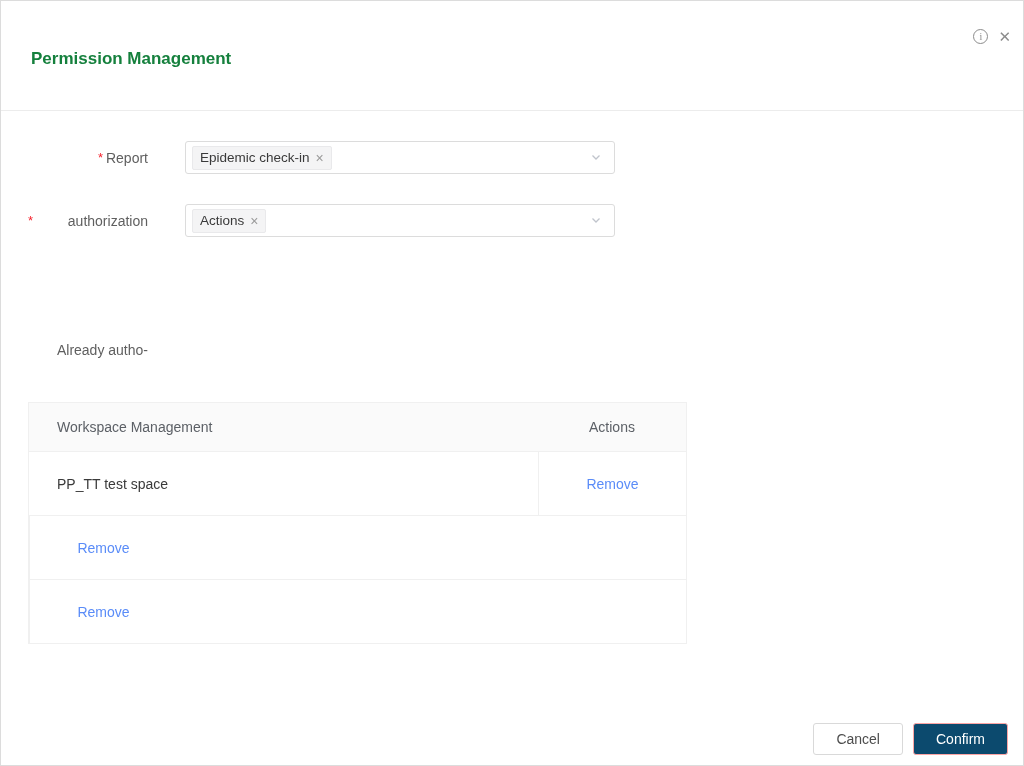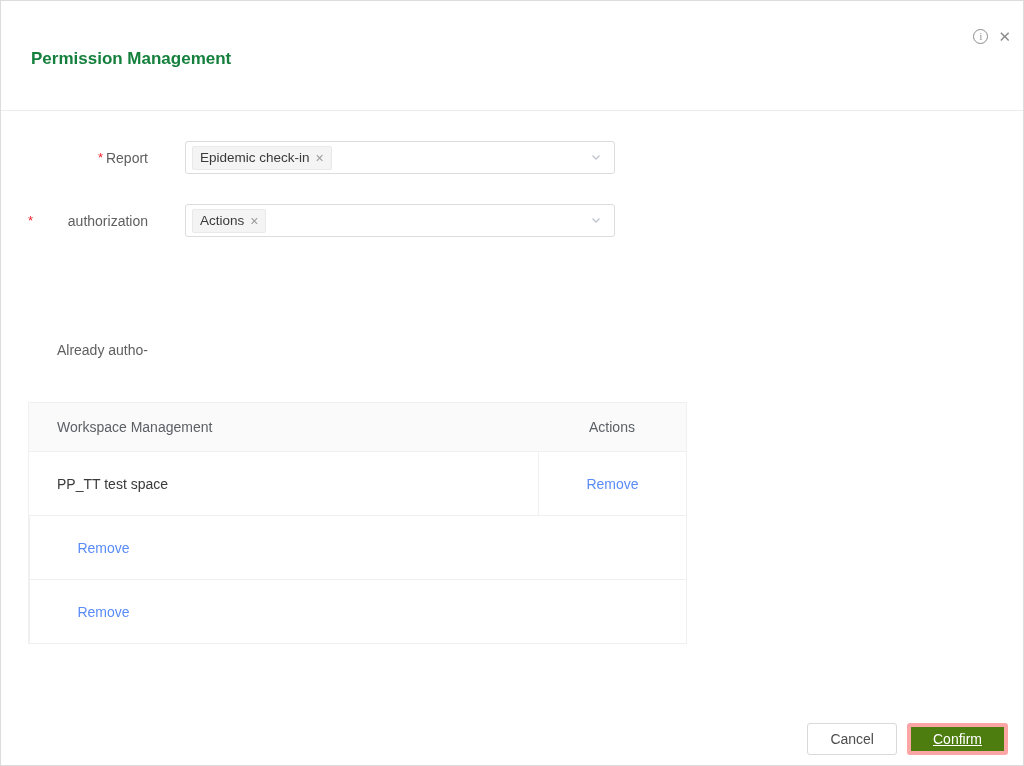--- a/index.html
+++ b/index.html
@@ -183,25 +183,24 @@
     cursor: pointer;
     font-family: "Liberation Sans", sans-serif;
   }
   .btn-cancel {
     background: #fff;
     border: 1px solid #d9d9d9;
     color: #4d4d4d;
     padding: 0 22px;
   }
   .btn-confirm {
-    background: #4d7c0f;
-    border: 4px solid #fca5a5;
+    background: #0c4a6e;
+    border: 1px solid #fca5a5;
     color: #fff;
     padding: 0 22px;
-    text-decoration: underline;
   }
 </style>
 </head>
 <body>
 
 <div class="page">
 
   <div class="dialog-header">
     <div class="dialog-title">Permission Management</div>
     <div class="header-icons">

